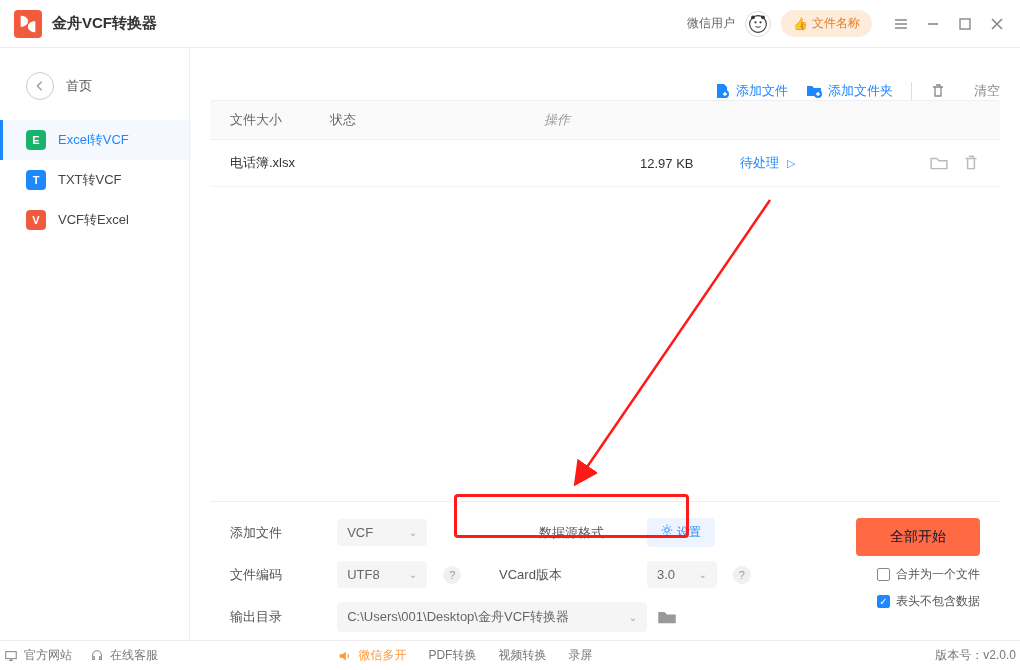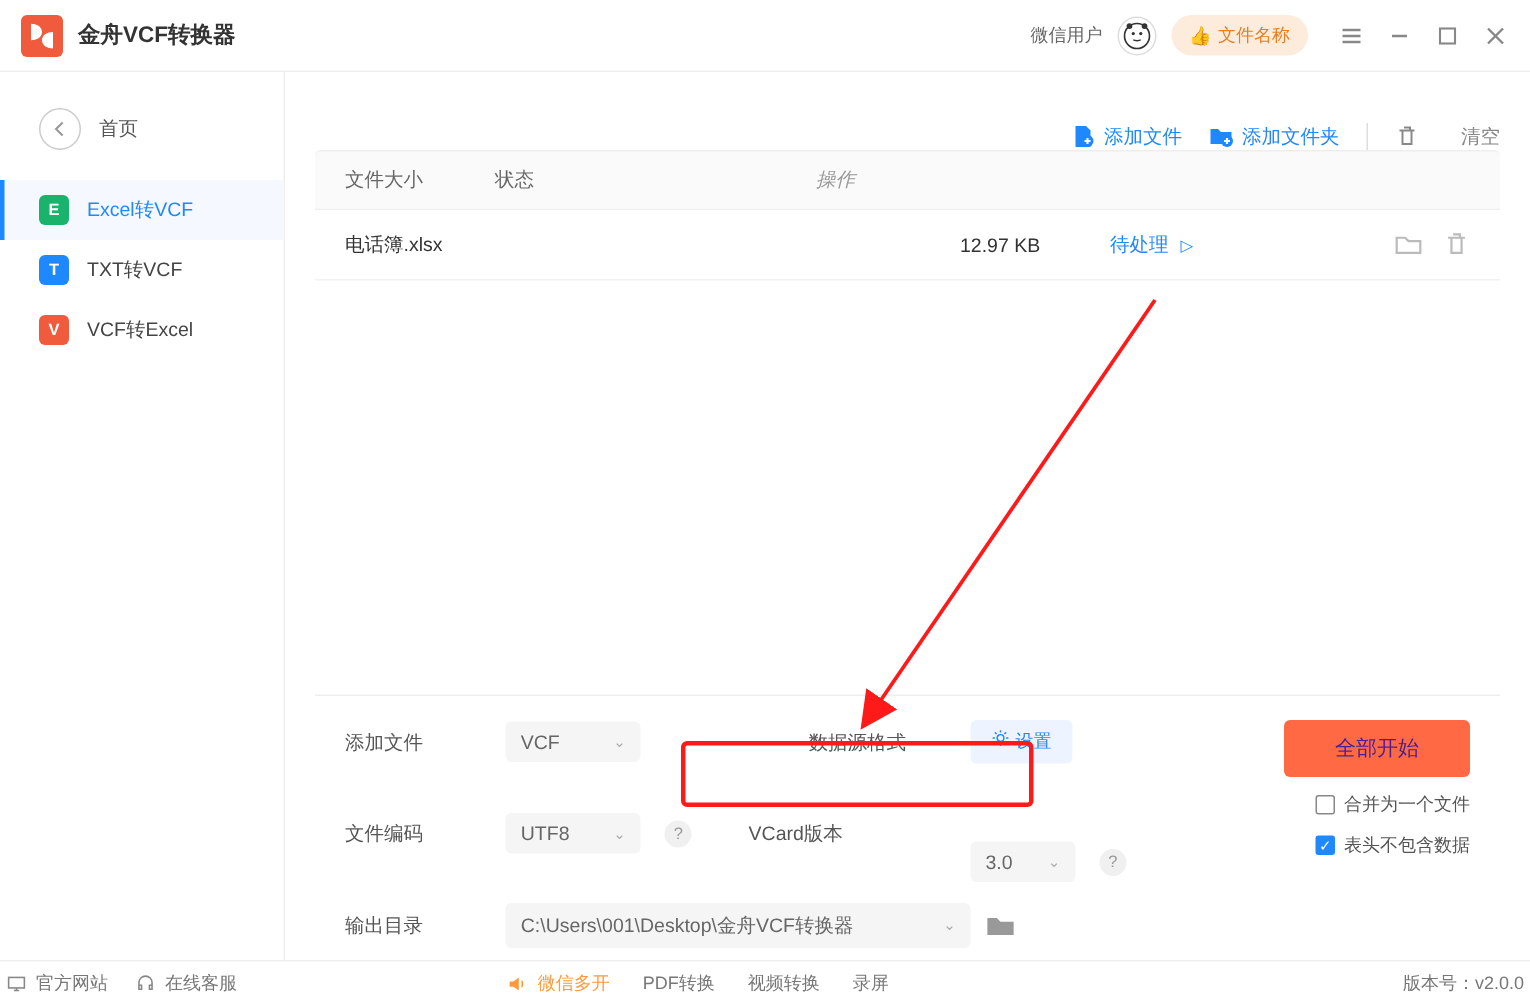--- a/index.html
+++ b/index.html
@@ -51,21 +51,21 @@
 .settings { border-top: 1px solid #eee; padding: 16px 20px 8px; margin: 0 20px; margin-top: auto; }
 .settings-grid { display: grid; grid-template-columns: auto auto auto auto; row-gap: 14px; align-items: center; position: relative; }
 .s-label { color: #555; width: 70px; }
 .s-select { display: flex; align-items: center; background: #f5f5f5; border-radius: 4px; padding: 6px 10px; min-width: 90px; color: #666; gap: 1px; margin-right: 10px; justify-content: center; }
 .chev { color: #aaa; font-size: 10px; margin-left: auto; }
 .q-btn { width: 18px; height: 18px; border-radius: 50%; background: #f0f0f0; color: #999; display: flex; align-items: center; justify-content: center; font-size: 11px; margin-left: 6px; }
 .s-btn-set { background: #eef4ff; color: #1e88ff; border: none; border-radius: 4px; padding: 6px 14px; font-size: 12px; display: flex; gap: 4px; cursor: pointer; }
 .path-box { display: flex; align-items: center; background: #f5f5f5; border-radius: 4px; padding: 6px 10px; color: #666; width: 310px; gap: 10px; }
 .folder-pick { margin-left: 10px; color: #888; }
 .right-col { grid-column: 5; grid-row: 1 / span 3; align-self: start; display: flex; flex-direction: column; align-items: flex-end; gap: 10px; padding-left: 30px; }
-.start-btn { background: #ff6a45; color: #4c1d95; border: none; border-radius: 4px; padding: 10px 34px; font-size: 14px; cursor: pointer; }
+.start-btn { background: #ff6a45; color: #0f172a; border: none; border-radius: 4px; padding: 10px 34px; font-size: 14px; cursor: pointer; }
 .chk-row { display: flex; align-items: center; gap: 6px; font-size: 12px; color: #555; white-space: nowrap; }
 .chk { width: 13px; height: 13px; border: 1px solid #888; border-radius: 2px; display: inline-flex; align-items: center; justify-content: center; }
 .chk.checked { background: #1e88ff; border-color: #1e88ff; color: #fff; font-size: 10px; }
 
 
 .footer { height: 30px; border-top: 1px solid #eee; display: flex; align-items: center; padding: 0 4px; font-size: 12px; color: #777; gap: 18px; }
 .footer-group { display: flex; align-items: center; gap: 6px; cursor: pointer; }
 .footer-center { margin: 0 auto; display: flex; gap: 22px; }
 .footer-center .hot { color: #ff9a3c; }
 .version { margin-left: auto; }
@@ -238,21 +238,21 @@
 
         <div class="s-label">文件编码</div>
         <div style="display:flex;align-items:center;">
           <div class="s-select">
             <span>UTF8</span>
               <span class="chev">⌄</span>
           </div>
           <div class="q-btn">?</div>
         </div>
         <div class="s-label" style="">VCard版本</div>
-        <div style="display:flex;align-items:center;margin-top:38px;">
+        <div style="display:flex;align-items:center;">
           <div class="s-select" style="min-width:70px;">
             <span>3.0</span>
               <span class="chev">⌄</span>
           </div>
           <div class="q-btn">?</div>
         </div>
 
         <div class="s-label">输出目录</div>
         <div style="grid-column: 2 / span 3; display:flex; align-items:center;">
           <div class="path-box">

